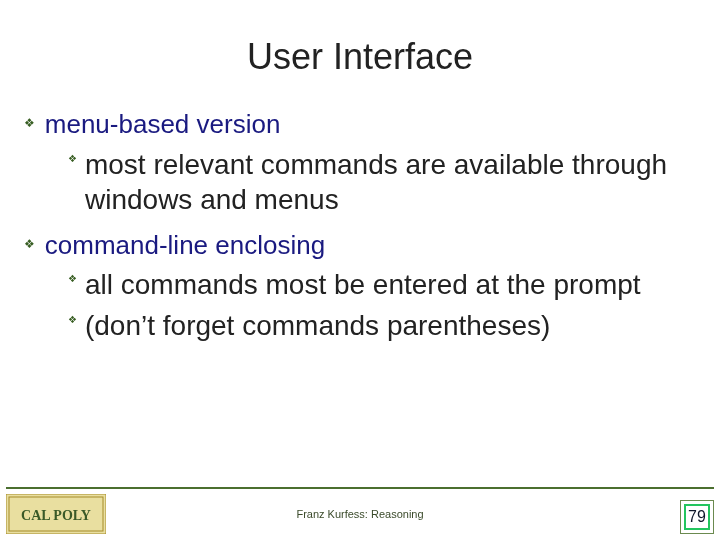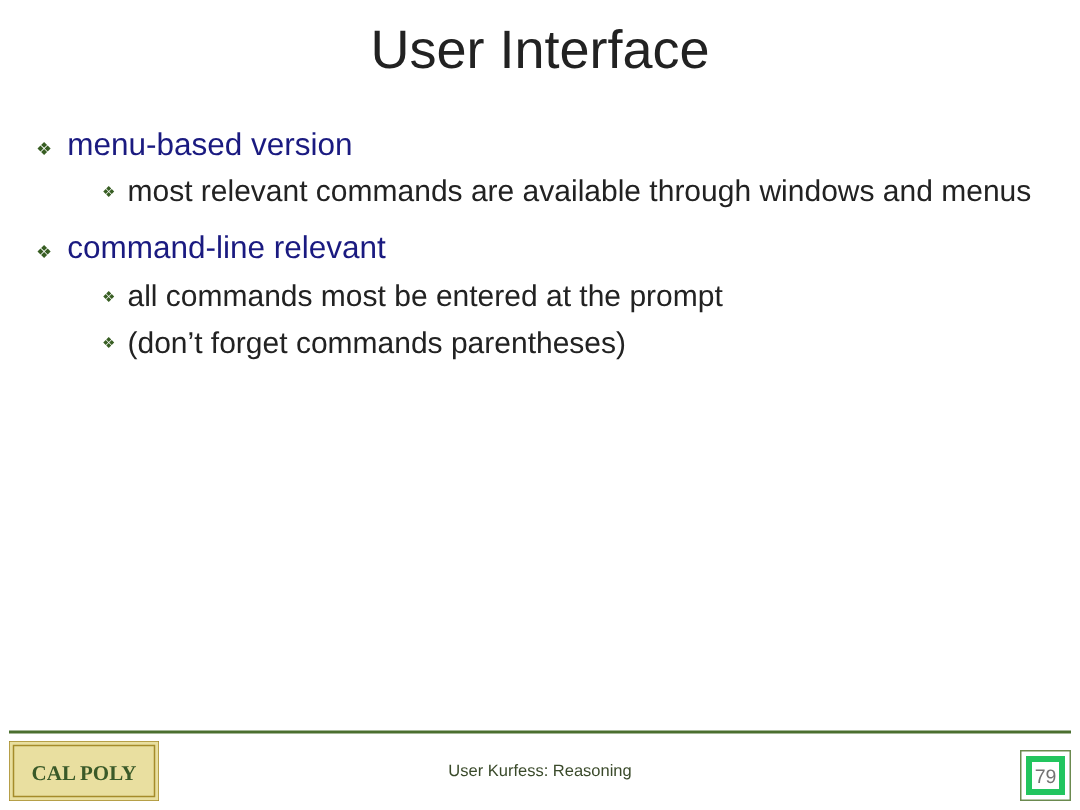--- a/index.html
+++ b/index.html
@@ -1,32 +1,32 @@
 <!DOCTYPE html>
 <html><head>
 <meta charset="utf-8">
 <style>
   * { margin: 0; padding: 0; box-sizing: border-box; }
   html, body { width: 720px; height: 540px; background: #fff; font-family: Arial, Helvetica, sans-serif; color: #222; }
   .slide { position: relative; width: 720px; height: 540px; }
-  .title { padding-top: 12px; text-align: center; font-size: 36px; font-weight: 400; color: #222; }
+  .title { padding-top: 36px; text-align: center; font-size: 36px; font-weight: 400; color: #222; }
   .body { padding: 18px 24px 0 24px; }
   .l1 { display: flex; align-items: flex-start; margin-top: 12px; }
   .l1 .bullet { color: #385e23; font-size: 12px; margin-top: 8px; margin-right: 10px; flex: 0 0 auto; }
-  .l1 .txt { font-size: 21px; color: #1a1a80; line-height: 1.25; }
+  .l1 .txt { font-size: 26px; color: #1a1a80; line-height: 1.25; }
   .l2 { display: flex; align-items: flex-start; margin-top: 6px; padding-left: 44px; }
   .l2 .bullet { color: #385e23; font-size: 10px; margin-top: 6px; margin-right: 8px; flex: 0 0 auto; }
-  .l2 .txt { font-size: 20px; color: #222; line-height: 1.25; }
+  .l2 .txt { font-size: 28px; color: #222; line-height: 1.25; }
 
   .footer-line { position: absolute; left: 6px; right: 6px; bottom: 51px; height: 2px; background: #4b6f2f; }
   .logo { position: absolute; left: 6px; bottom: 6px; width: 100px; height: 40px; }
   .footer-center { position: absolute; left: 0; right: 0; bottom: 20px; text-align: center; font-size: 11px; color: #3a4a2a; }
   .pagebox { position: absolute; right: 6px; bottom: 6px; width: 34px; height: 34px; }
   .pagebox .outer { position: absolute; inset: 0; border: 1px solid #6b8a4f; }
-  .pagebox .inner { position: absolute; inset: 4px; border: 4px solid #22c55e; display:flex; align-items:center; justify-content:center; font-size: 13px; color:#737373; }
+  .pagebox .inner { position: absolute; inset: 4px; border: 2px solid #22c55e; display:flex; align-items:center; justify-content:center; font-size: 16px; color:#0f172a; }
 </style>
 </head>
 <body>
 
 <div class="slide">
 
   <div class="title">User Interface</div>
 
   <div class="body">
 
@@ -34,41 +34,41 @@
       <span class="bullet">❖</span>
       <span class="txt">menu-based version</span>
     </div>
     <div class="l2">
       <span class="bullet">❖</span>
       <span class="txt">most relevant commands are available through windows and menus</span>
     </div>
 
     <div class="l1">
       <span class="bullet">❖</span>
-      <span class="txt">command-line relevant</span>
+      <span class="txt">command-line enclosing</span>
     </div>
     <div class="l2">
       <span class="bullet">❖</span>
       <span class="txt">all commands most be entered at the prompt</span>
     </div>
     <div class="l2">
       <span class="bullet">❖</span>
       <span class="txt">(don’t forget commands parentheses)</span>
     </div>
 
   </div>
 
   <div class="footer-line"></div>
 
   <svg class="logo" viewBox="0 0 100 40">
     <rect x="0" y="0" width="100" height="40" fill="#e9dfa0" stroke="#a58b2a" stroke-width="1"></rect>
     <rect x="3" y="3" width="94" height="34" fill="none" stroke="#a58b2a" stroke-width="1"></rect>
     <text x="50" y="26" text-anchor="middle" font-family="Georgia, 'Times New Roman', serif" font-size="14" fill="#3a5a28" font-weight="bold">CAL POLY</text>
   </svg>
 
-  <div class="footer-center">User Kurfess: Reasoning</div>
+  <div class="footer-center">Franz Kurfess: Reasoning</div>
 
   <div class="pagebox">
     <div class="outer"></div>
     <div class="inner">79</div>
   </div>
 
 </div>
 
 </body></html>

